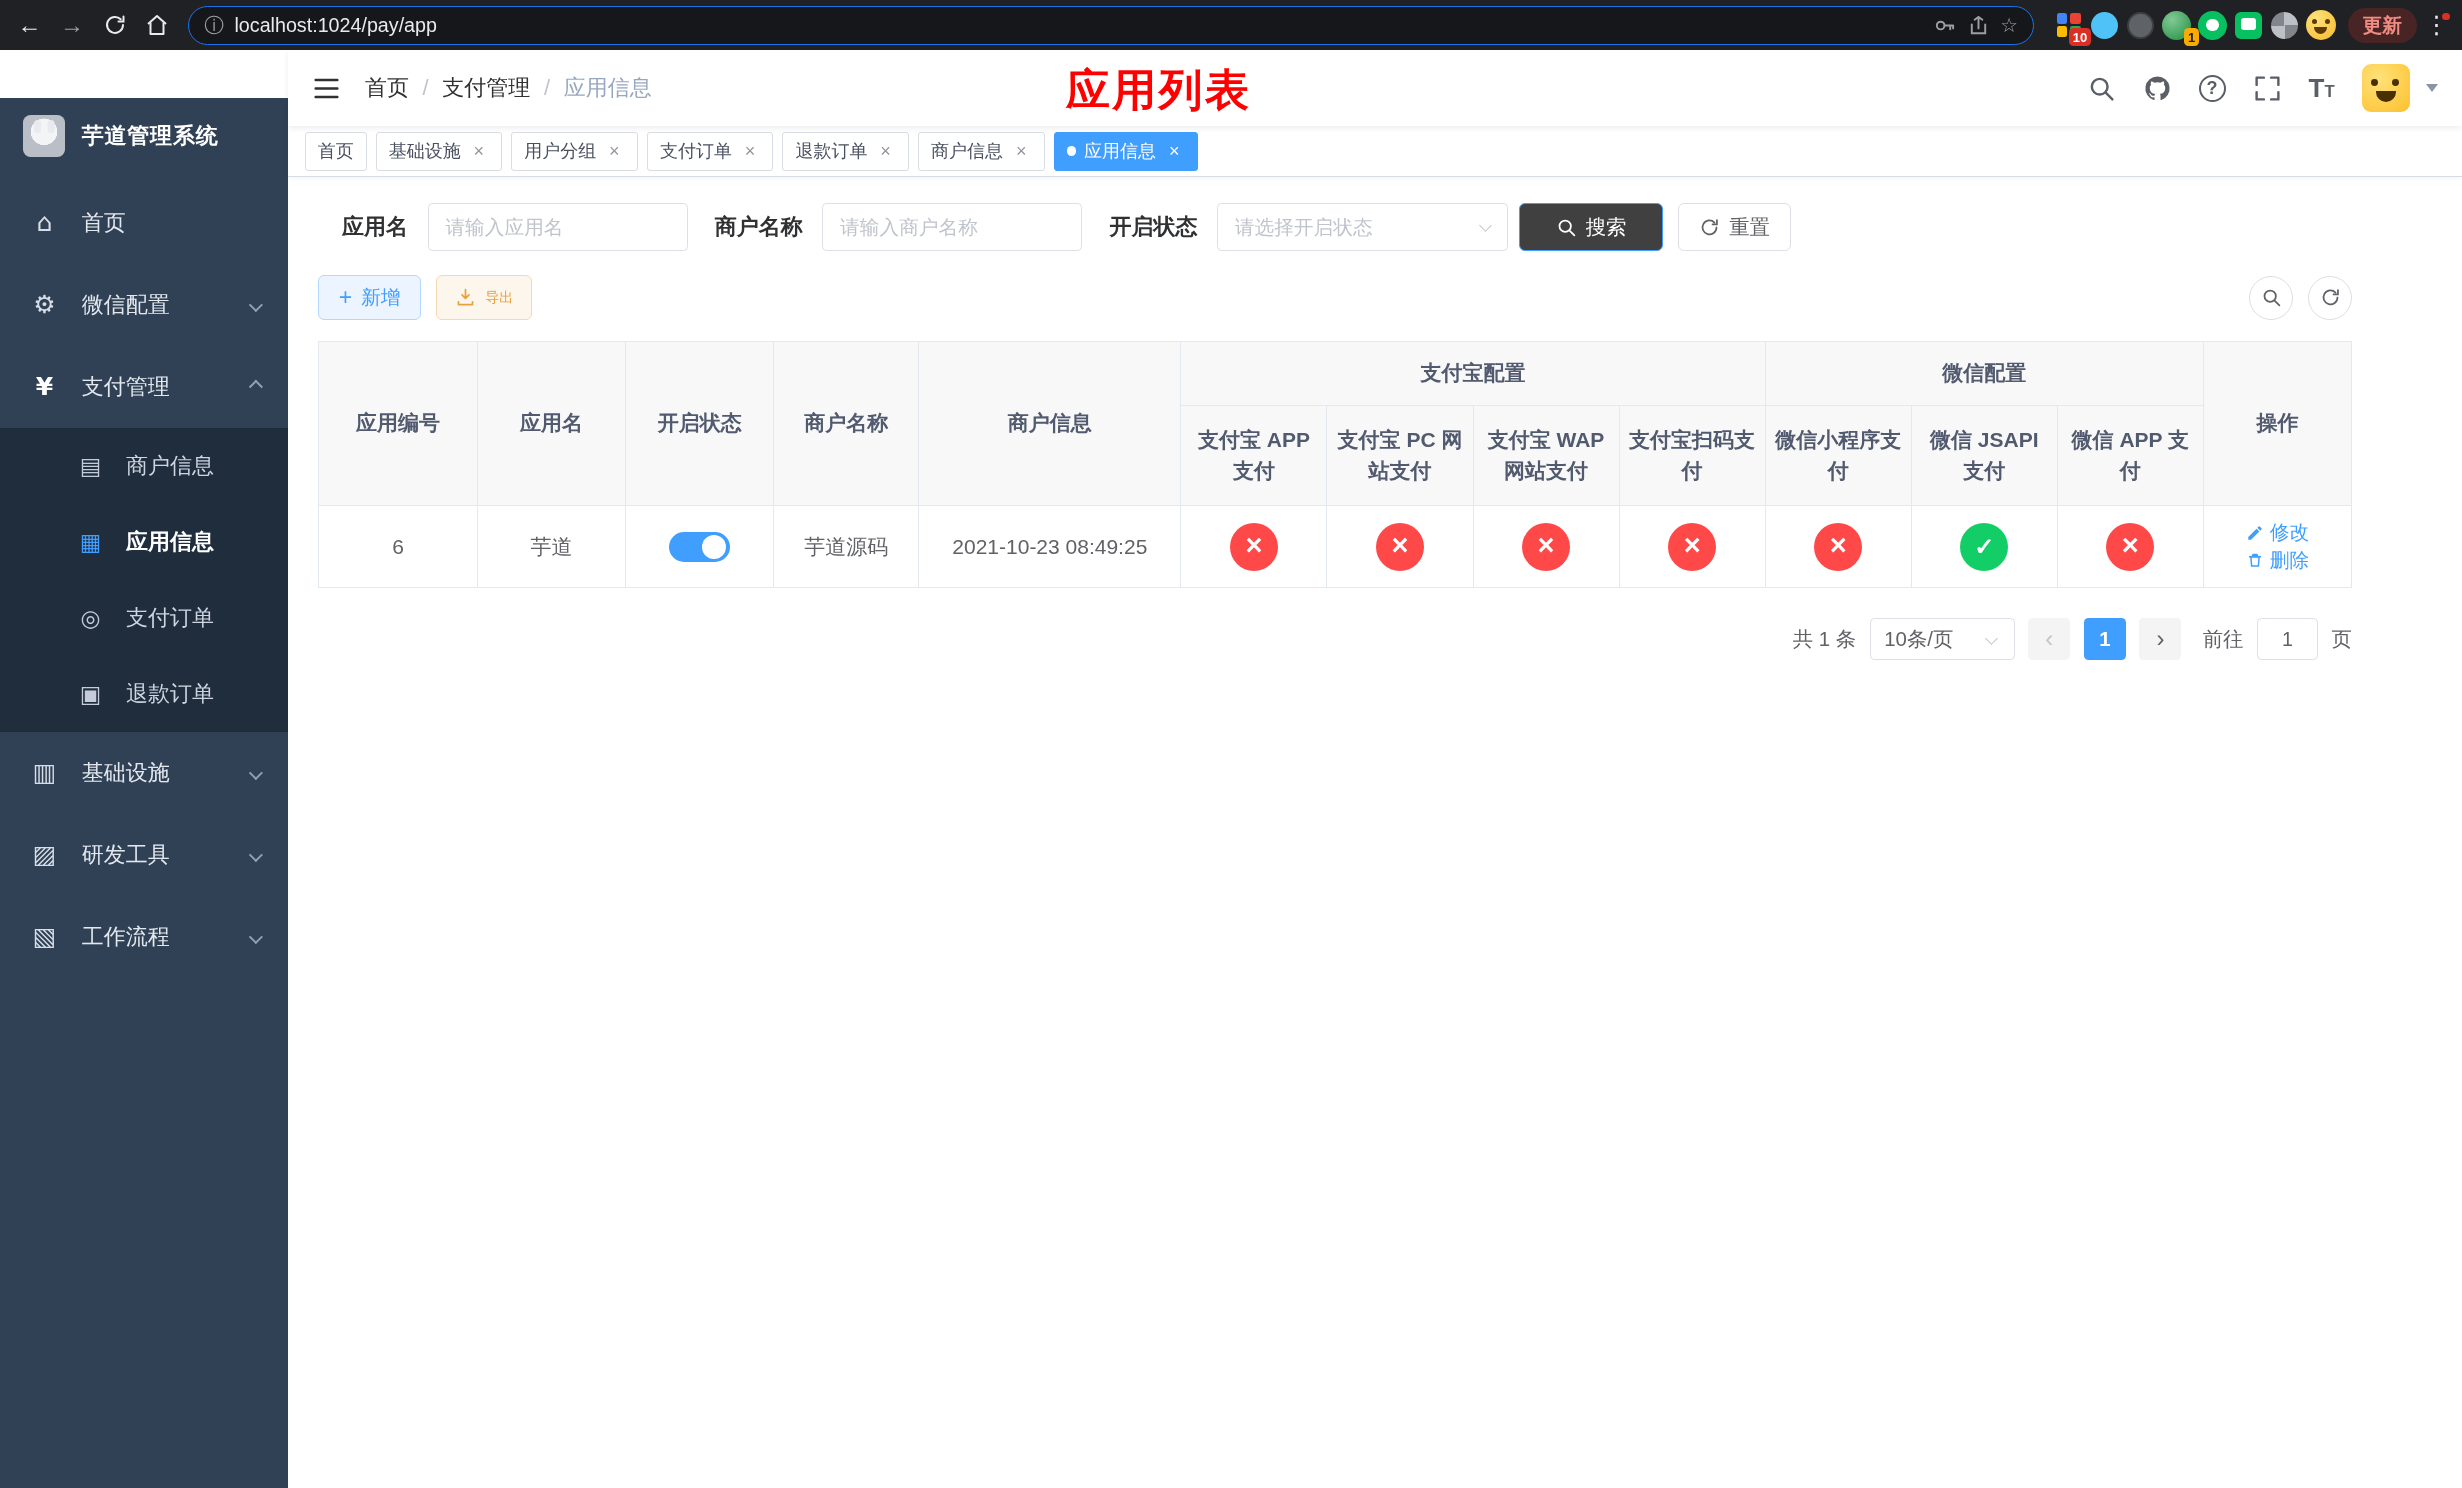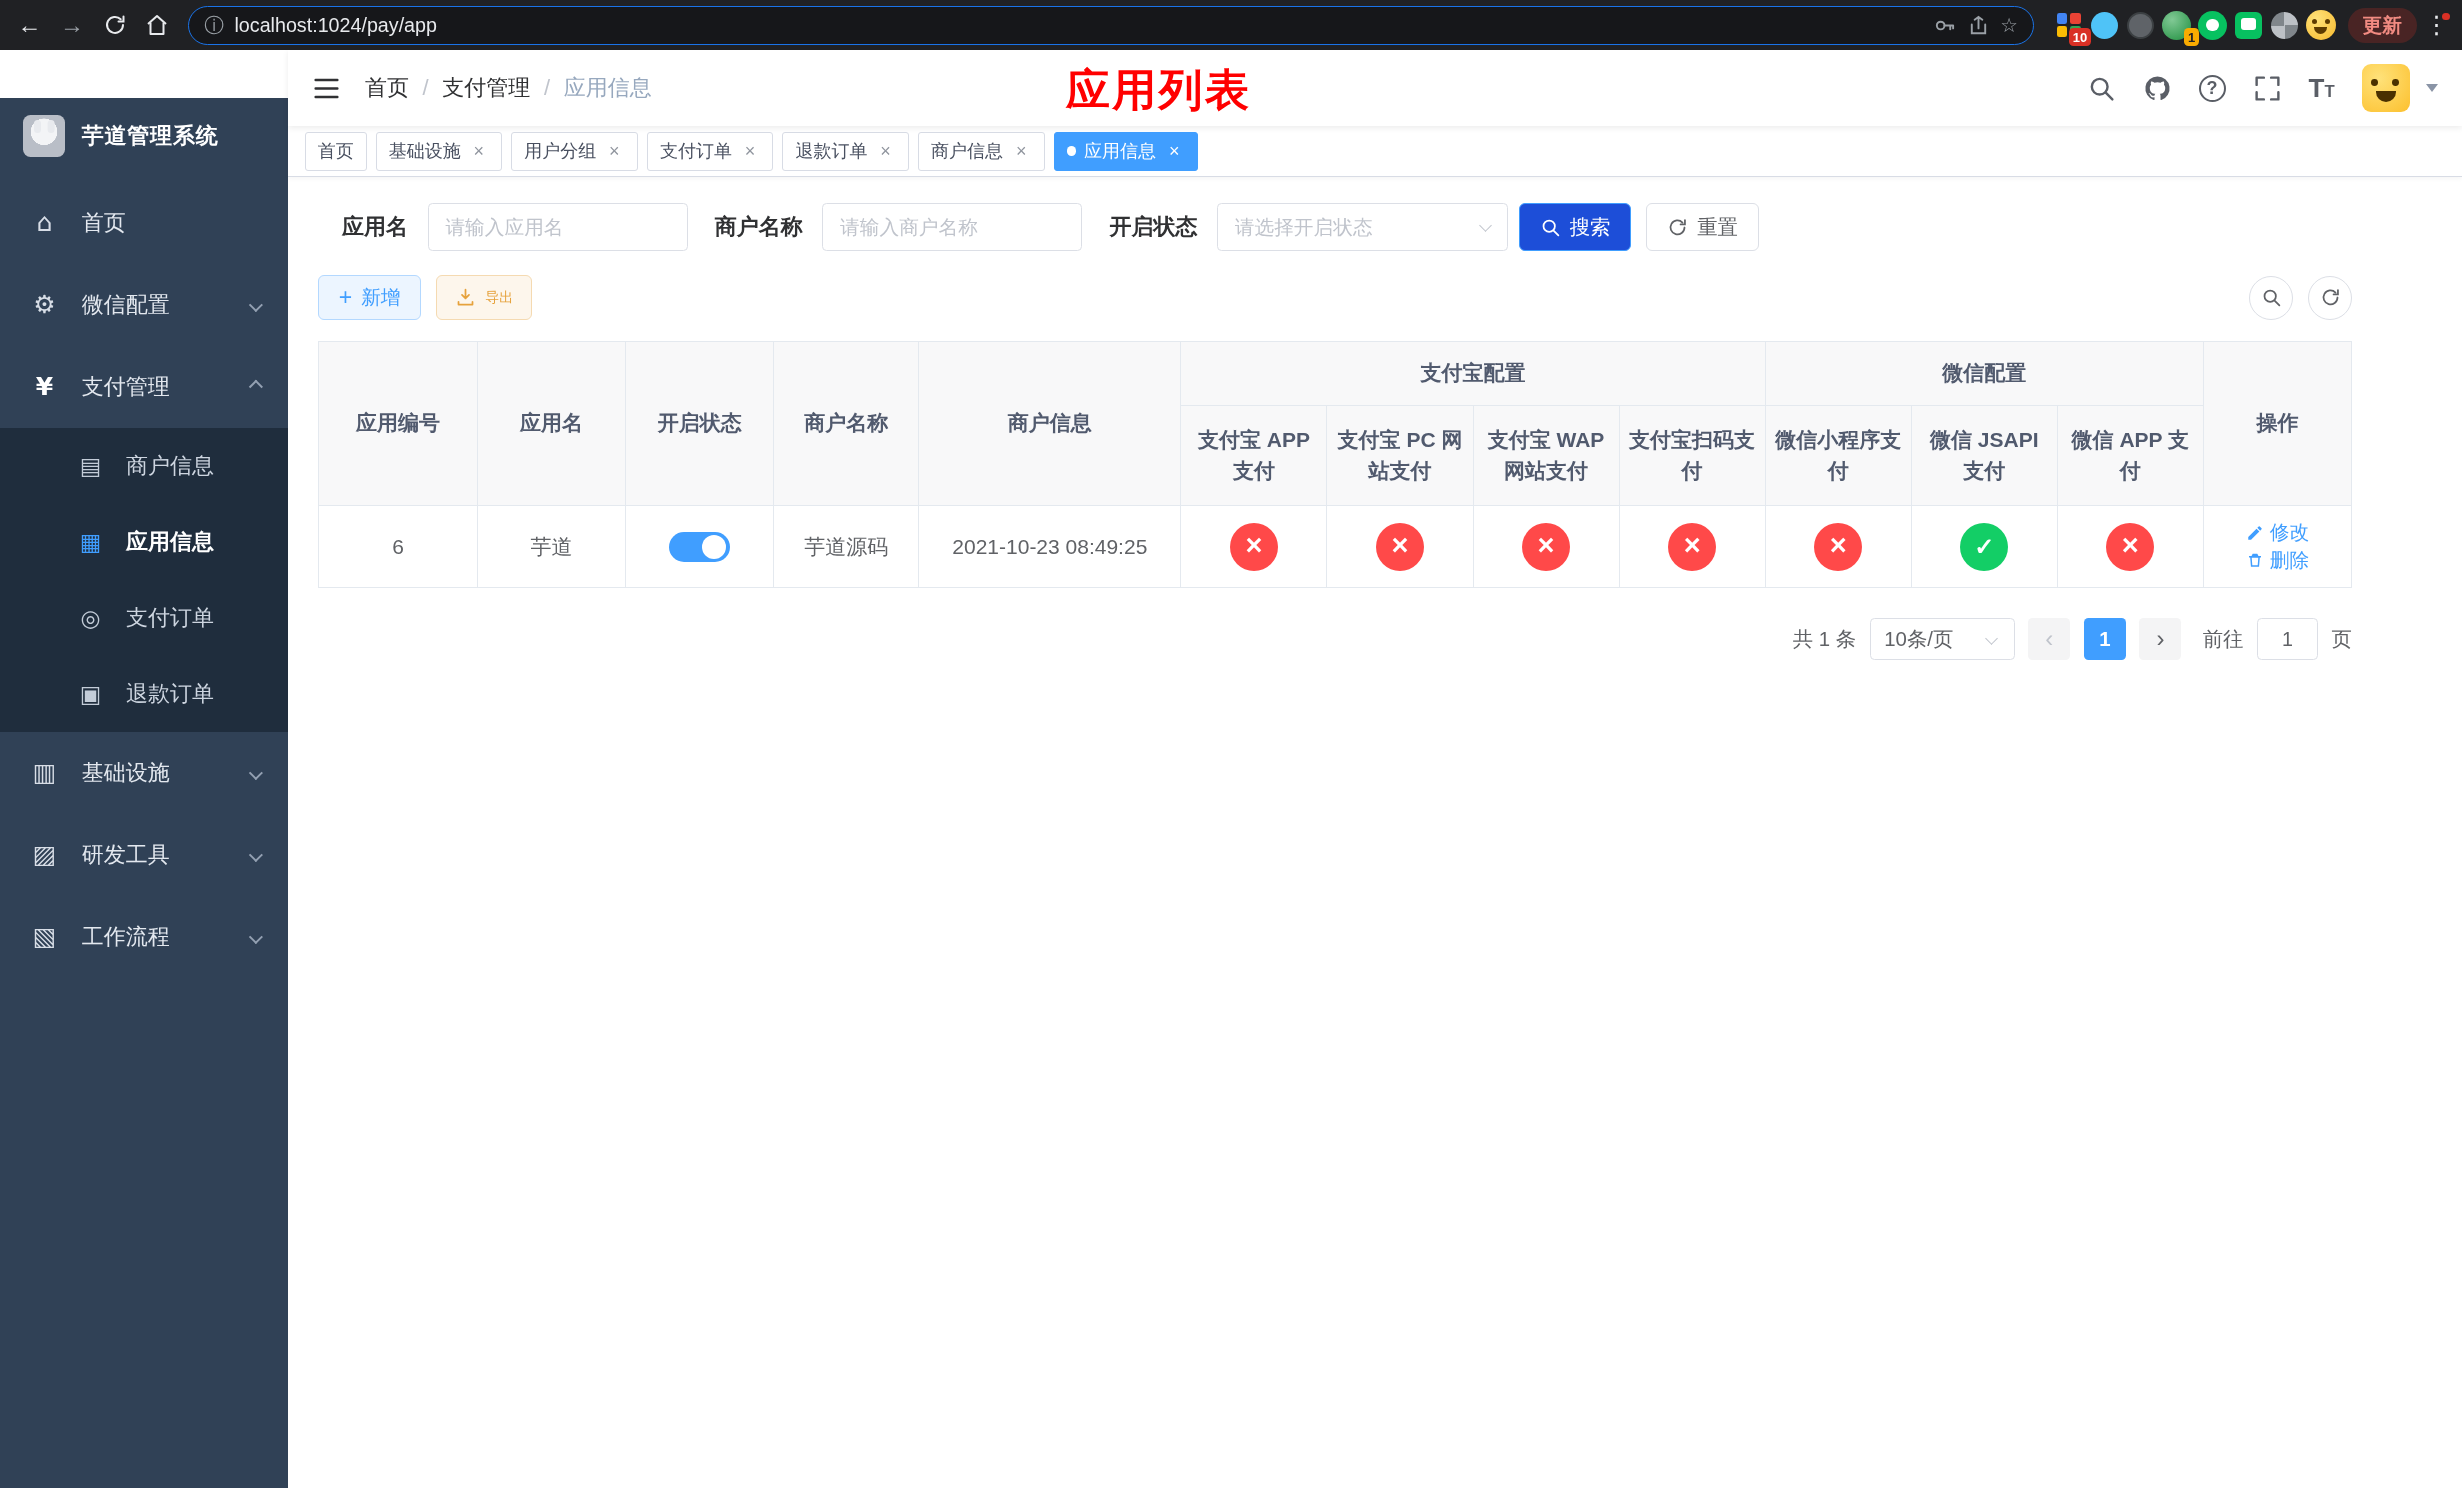--- a/index.html
+++ b/index.html
@@ -124,21 +124,21 @@
   .finput { width:260px; height:48px; border:0.8px solid #dcdfe6; border-radius:4.5px; background:#fff;
     padding:0 16.7px; font-size:19.7px; color:#606266; outline:none; font-family:"Liberation Sans",sans-serif; }
   .finput::placeholder { color:#c0c4cc; }
   .fselect { position:relative; }
   .fselect .finput { width:291px; padding-right:42px; }
   .sel-caret { position:absolute; right:18px; top:18px; width:9px; height:9px;
     border-right:1.5px solid #c0c4cc; border-bottom:1.5px solid #c0c4cc; transform:rotate(45deg); pointer-events:none; }
   .btn { border-radius:6px; display:inline-flex; align-items:center; gap:9px; cursor:pointer;
     font-family:"Liberation Sans",sans-serif; }
   .btn svg { width:21px; height:21px; }
-  .btn-search { height:48px; padding:0 20px; background:#1d4ed8; border:0.8px solid #409eff;
+  .btn-search { height:48px; padding:0 36px; background:#404040; border:0.8px solid #409eff;
     color:#fff; font-size:20.4px; margin-left:10.6px; }
   .btn-reset { height:48px; padding:0 19.7px; background:#fff; border:0.8px solid #dcdfe6;
     color:#606266; font-size:20.4px; margin-left:15px; }
   .toolbar-row { display:flex; align-items:center; margin-bottom:21px; }
   .btn-add { height:45px; padding:0 19.7px; background:#ecf5ff; border:0.8px solid #b3d8ff;
     color:#409eff; font-size:19.7px; }
   .btn-add .plus { font-size:23px; line-height:1; }
   .btn-export { height:45px; padding:0 18px; background:#fdf6ec; border:0.8px solid #f5dab1;
     color:#e6a23c; font-size:14px; margin-left:15px; }
   .tool-icons { margin-left:auto; display:flex; gap:15px; }

